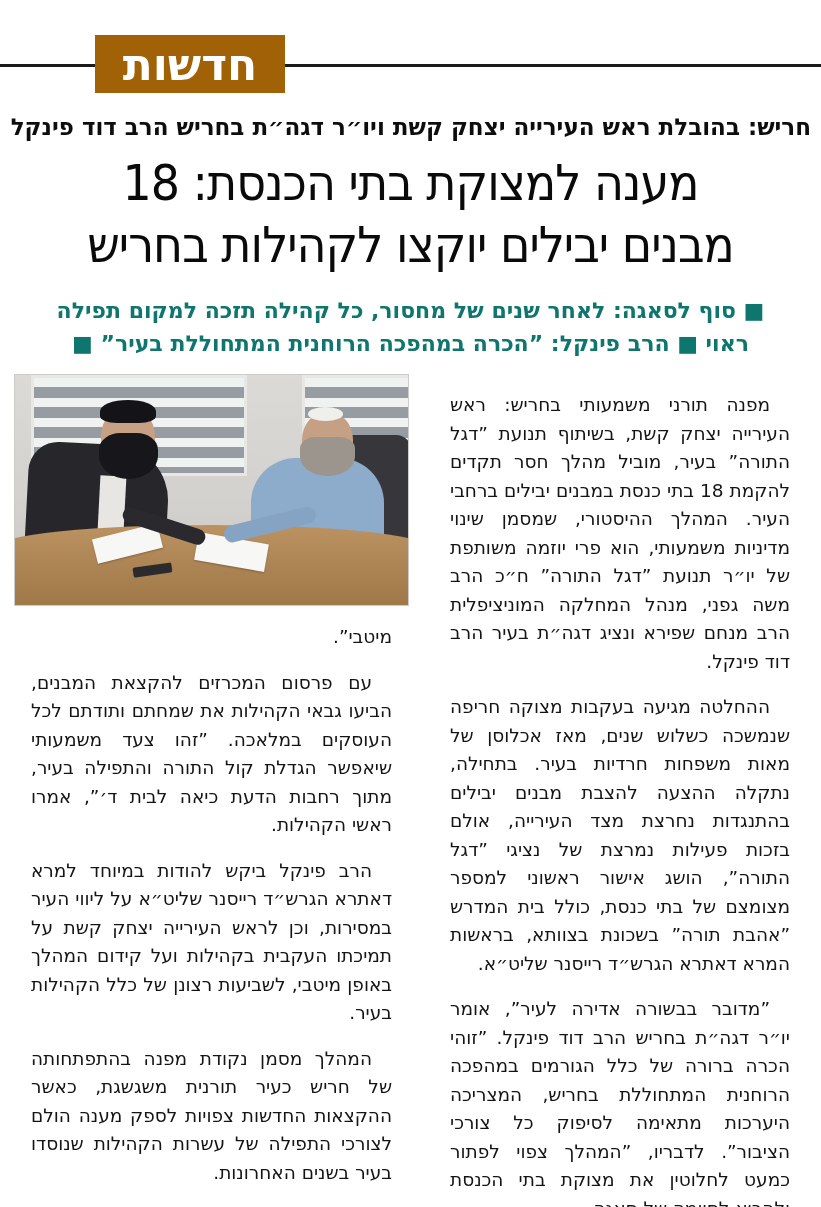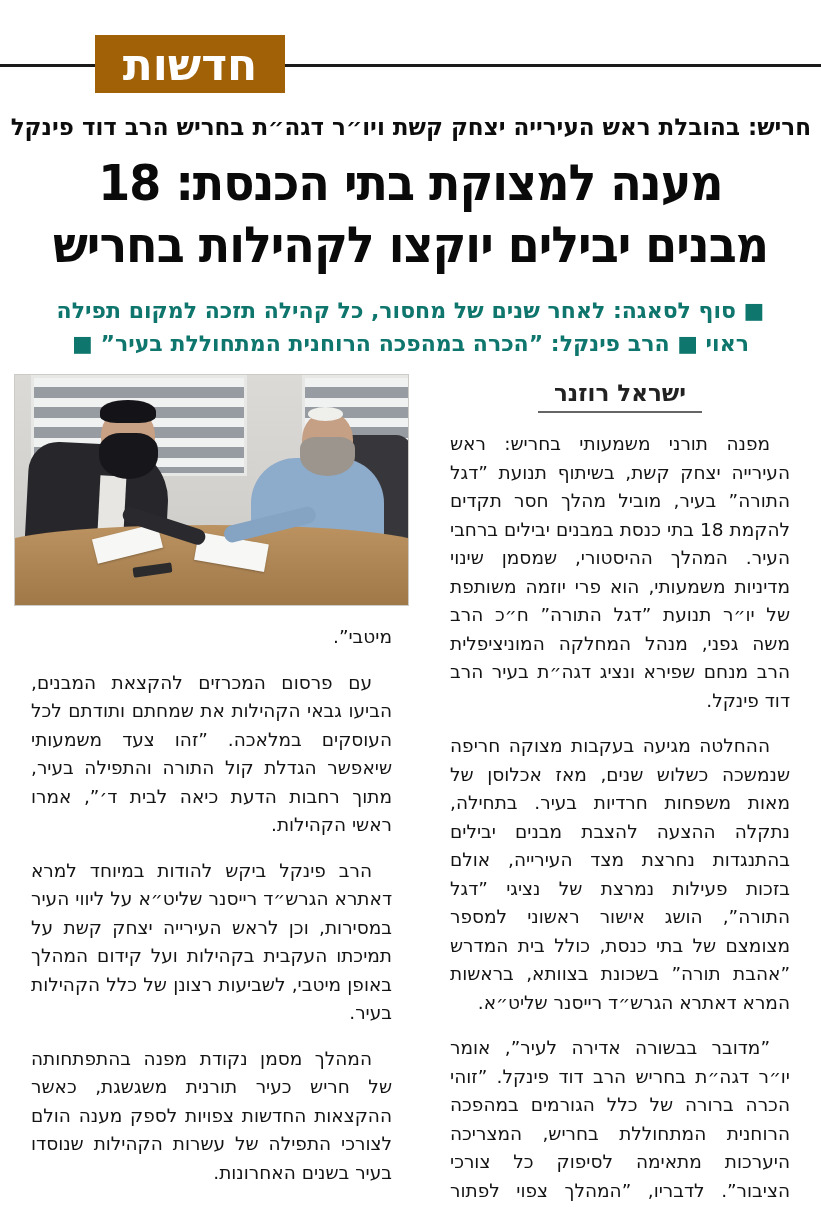--- a/index.html
+++ b/index.html
@@ -23,21 +23,21 @@
     display:flex;align-items:center;justify-content:center;
     font-size:44px;font-weight:bold;letter-spacing:0;
   }
   
   .kicker{
     margin:12px 10px 0;
     text-align:right;font-weight:bold;font-size:23px;line-height:30px;color:#0d0d0d;
   }
   .headline{
     margin:10px 6px 0;
-    text-align:center;font-weight:bold;font-size:46px;line-height:62px;
+    text-align:center;font-weight:normal;font-size:46px;line-height:62px;
     letter-spacing:-1px;color:#0a0a0a;
   }
   .headline .hl-line{display:block;transform:scaleY(1.08);}
   .deck{
     margin:18px 8px 0;
     text-align:center;font-weight:bold;font-size:22px;line-height:33px;color:#0f766e;
   }
   .deck .deck-line{display:block;}
   
   .columns{
@@ -104,23 +104,20 @@
   </h1>
 
   <p class="deck">
     <span class="deck-line">■ סוף לסאגה: לאחר שנים של מחסור, כל קהילה תזכה למקום תפילה</span>
     <span class="deck-line">ראוי ■ הרב פינקל: ”הכרה במהפכה הרוחנית המתחוללת בעיר” ■</span>
   </p>
 
   <div class="columns">
 
     <div class="col col-right">
-      <div class="byline-wrap">
-        <span class="byline">ישראל רוזנר</span>
-      </div>
       <p class="para indent">מפנה תורני משמעותי בחריש: ראש העירייה יצחק קשת, בשיתוף תנועת ”דגל התורה” בעיר, מוביל מהלך חסר תקדים להקמת 18 בתי כנסת במבנים יבילים ברחבי העיר. המהלך ההיסטורי, שמסמן שינוי מדיניות משמעותי, הוא פרי יוזמה משותפת של יו״ר תנועת ”דגל התורה” ח״כ הרב משה גפני, מנהל המחלקה המוניציפלית הרב מנחם שפירא ונציג דגה״ת בעיר הרב דוד פינקל.</p>
       <p class="para indent">ההחלטה מגיעה בעקבות מצוקה חריפה שנמשכה כשלוש שנים, מאז אכלוסן של מאות משפחות חרדיות בעיר. בתחילה, נתקלה ההצעה להצבת מבנים יבילים בהתנגדות נחרצת מצד העירייה, אולם בזכות פעילות נמרצת של נציגי ”דגל התורה”, הושג אישור ראשוני למספר מצומצם של בתי כנסת, כולל בית המדרש ”אהבת תורה” בשכונת בצוותא, בראשות המרא דאתרא הגרש״ד רייסנר שליט״א.</p>
       <p class="para indent">”מדובר בבשורה אדירה לעיר”, אומר יו״ר דגה״ת בחריש הרב דוד פינקל. ”זוהי הכרה ברורה של כלל הגורמים במהפכה הרוחנית המתחוללת בחריש, המצריכה היערכות מתאימה לסיפוק כל צורכי הציבור”. לדבריו, ”המהלך צפוי לפתור כמעט לחלוטין את מצוקת בתי הכנסת ולהביא לסיומה של סאגה</p>
     </div>
 
     <div class="col col-left">
       <figure class="photo" aria-label="שני אישים חותמים על מסמכים ליד שולחן עץ במשרד, על רקע חלונות עם תריסים">
         <div class="blind left"></div>
         <div class="blind right"></div>
         <div class="chair"></div>

